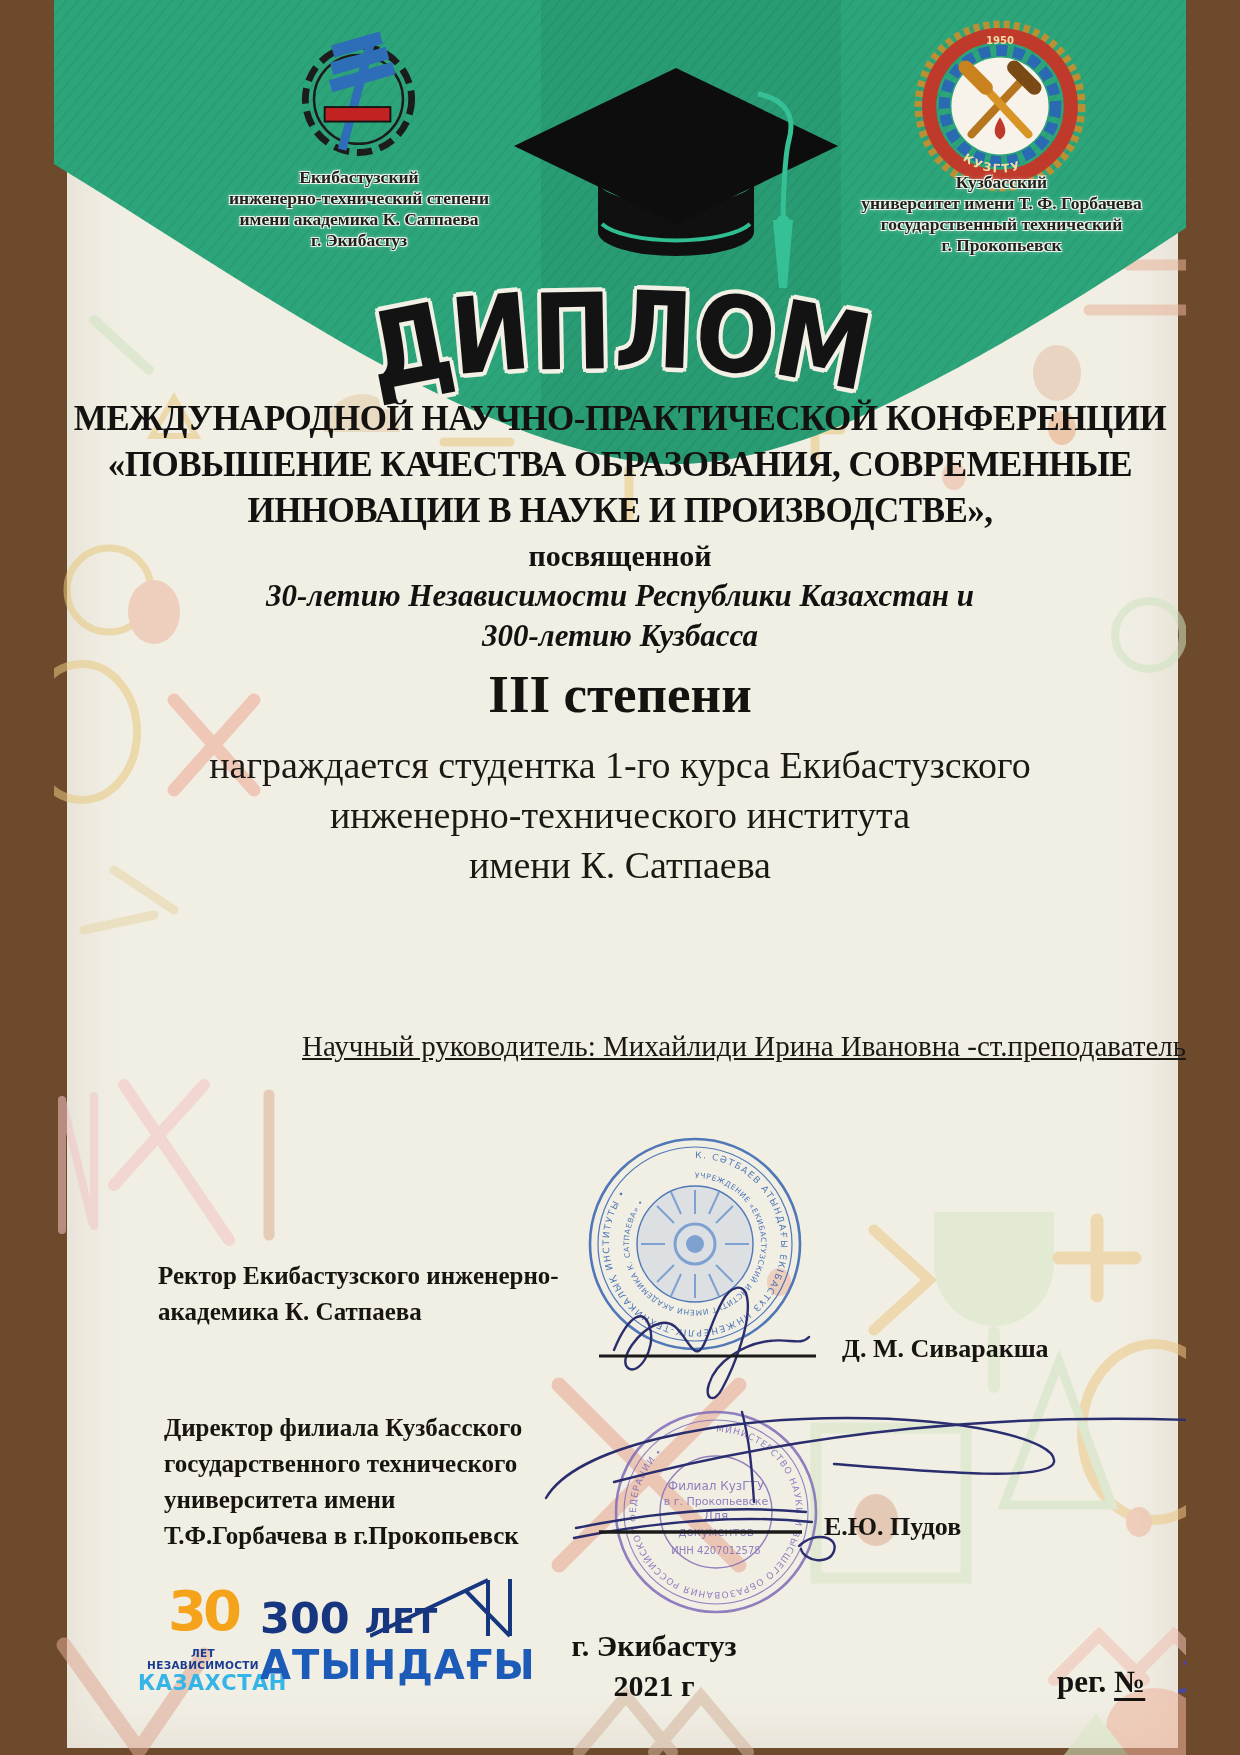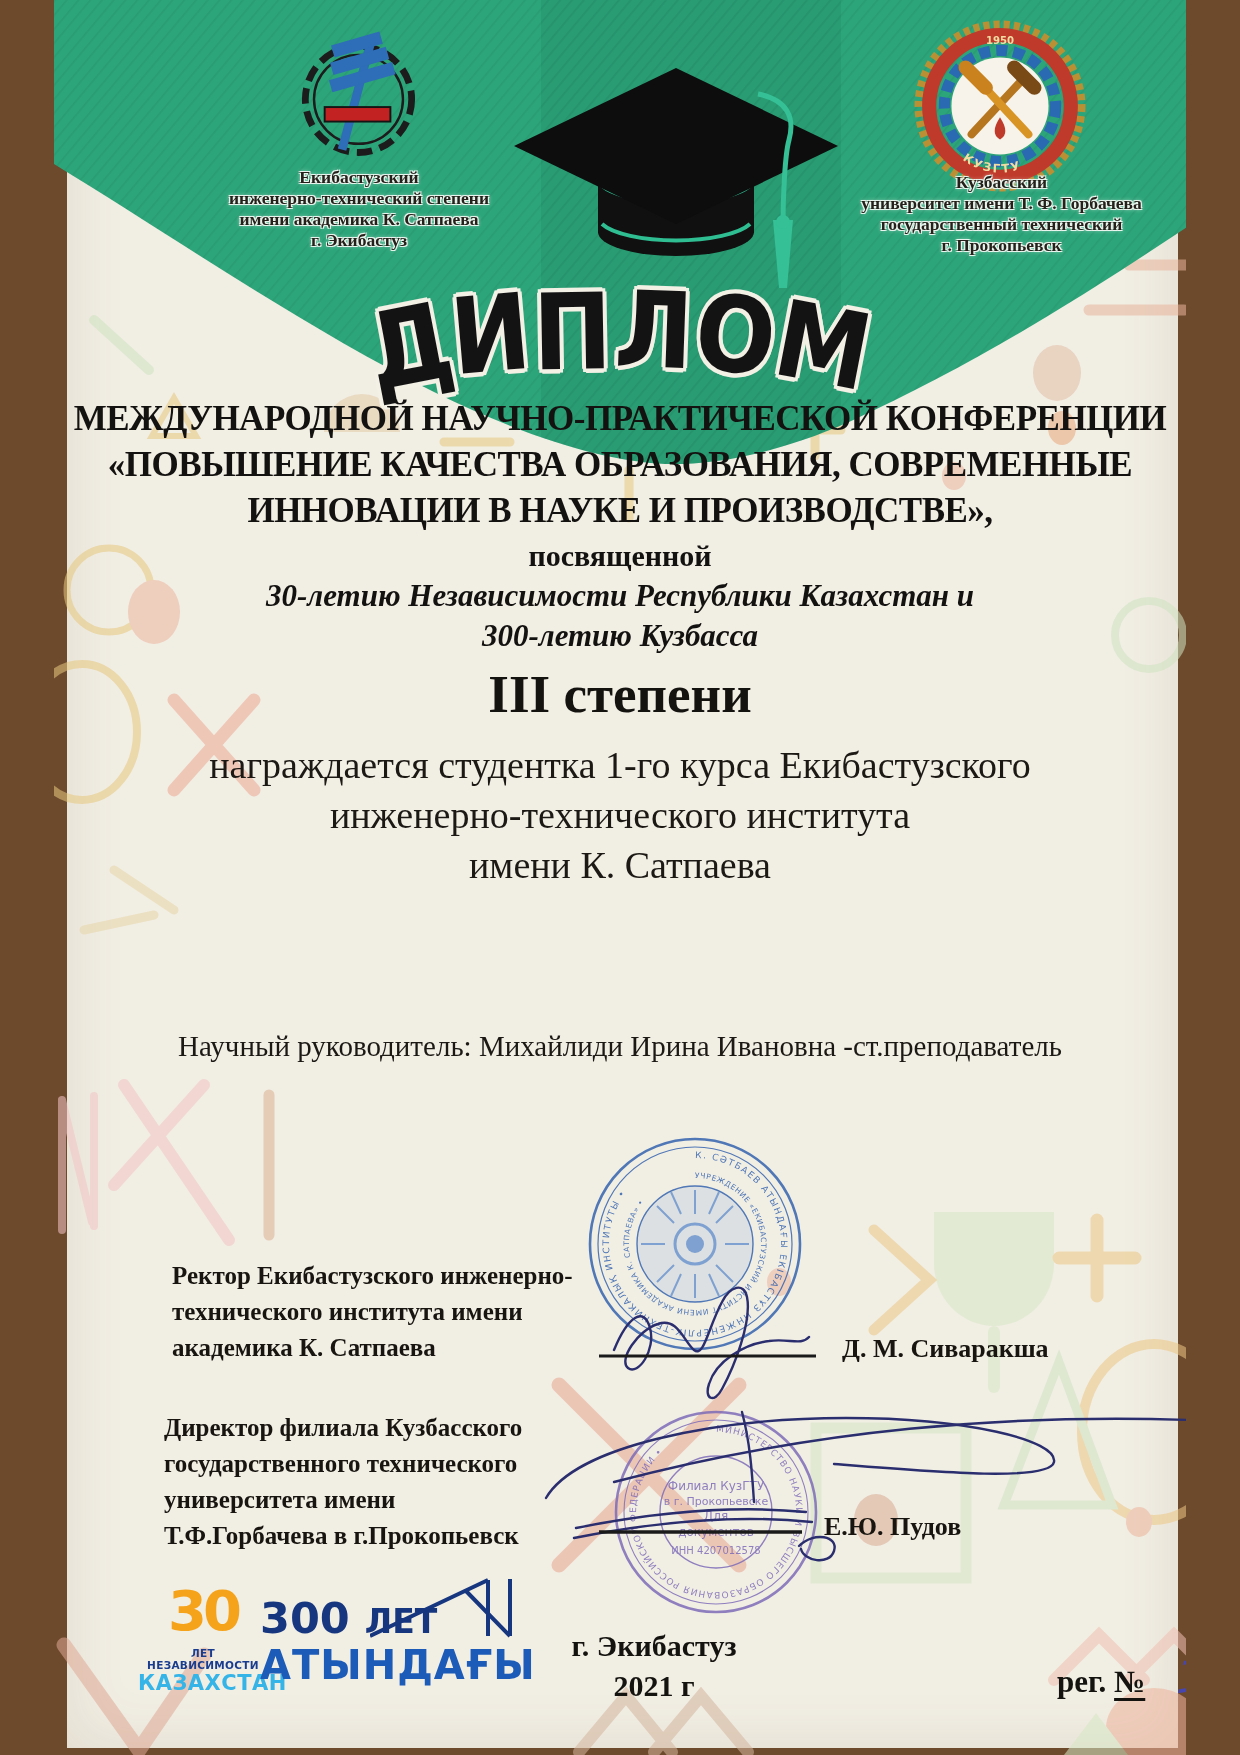--- a/index.html
+++ b/index.html
@@ -27,24 +27,24 @@
   .lt5{transform:rotate(11deg) translateY(14px) scaleY(1.12);}
   
   .conf{position:absolute;left:0;right:0;top:396px;text-align:center;color:#141210;}
   .conf-main{font-weight:bold;font-size:35px;line-height:46px;letter-spacing:-0.5px;}
   .conf-dedic{font-weight:bold;font-size:30px;line-height:40px;margin-top:2px;}
   .conf-anniv{font-weight:bold;font-style:italic;font-size:31px;line-height:40px;}
   .degree{position:absolute;left:0;right:0;top:664px;text-align:center;font-weight:bold;font-size:53px;color:#15130f;}
   .recipient{position:absolute;left:0;right:0;top:740px;text-align:center;font-size:38px;line-height:50px;color:#1c1915;}
   .big-name{position:absolute;left:0;right:0;top:893px;text-align:center;font-weight:bold;font-size:55px;
             letter-spacing:1px;color:#15130f;}
-  .supervisor{position:absolute;left:0;right:0;top:1030px;text-align:center;font-size:29px;color:#1c1915;}
+  .supervisor{position:absolute;left:0;right:0;top:1030px;text-align:right;font-size:29px;color:#1c1915;text-decoration:underline;}
   
   .sigtitle{position:absolute;font-weight:bold;font-size:25px;line-height:36px;color:#181510;width:480px;}
-  .sigtitle-1{left:118px;top:1258px;}
+  .sigtitle-1{left:104px;top:1258px;}
   .sigtitle-2{left:110px;top:1410px;}
   .signame{position:absolute;font-weight:bold;font-size:26px;color:#181510;}
   .signame-1{left:788px;top:1334px;}
   .signame-2{left:770px;top:1512px;}
   
   .kz30{position:absolute;left:84px;top:1578px;width:130px;text-align:center;font-family:"DejaVu Sans",sans-serif;}
   .kz30-num{font-size:56px;line-height:66px;font-weight:800;color:#f6a31c;letter-spacing:-4px;}
   .kz30-cap1{font-size:10.5px;font-weight:bold;color:#1a3c8f;letter-spacing:0.3px;margin-top:3px;}
   .kz30-cap2{font-size:21px;font-weight:800;color:#35b4e8;letter-spacing:0.5px;}
   .kb300{position:absolute;left:206px;top:1596px;width:260px;font-family:"DejaVu Sans",sans-serif;}
@@ -194,21 +194,20 @@
     <div>награждается студентка 1-го курса Екибастузского</div>
     <div>инженерно-технического института</div>
     <div>имени К. Сатпаева</div>
   </div>
 
 
   <div class="supervisor">Научный руководитель: Михайлиди Ирина Ивановна -ст.преподаватель</div>
 
   <div class="sigtitle sigtitle-1">
     <div>Ректор Екибастузского инженерно-</div>
-    <div>технического института имени</div>
     <div>академика К. Сатпаева</div>
   </div>
   <div class="sigtitle sigtitle-2">
     <div>Директор филиала Кузбасского</div>
     <div>государственного технического</div>
     <div>университета имени</div>
     <div>Т.Ф.Горбачева в г.Прокопьевск</div>
   </div>
   <div class="signame signame-1">Д. М. Сиваракша</div>
   <div class="signame signame-2">Е.Ю. Пудов</div>

